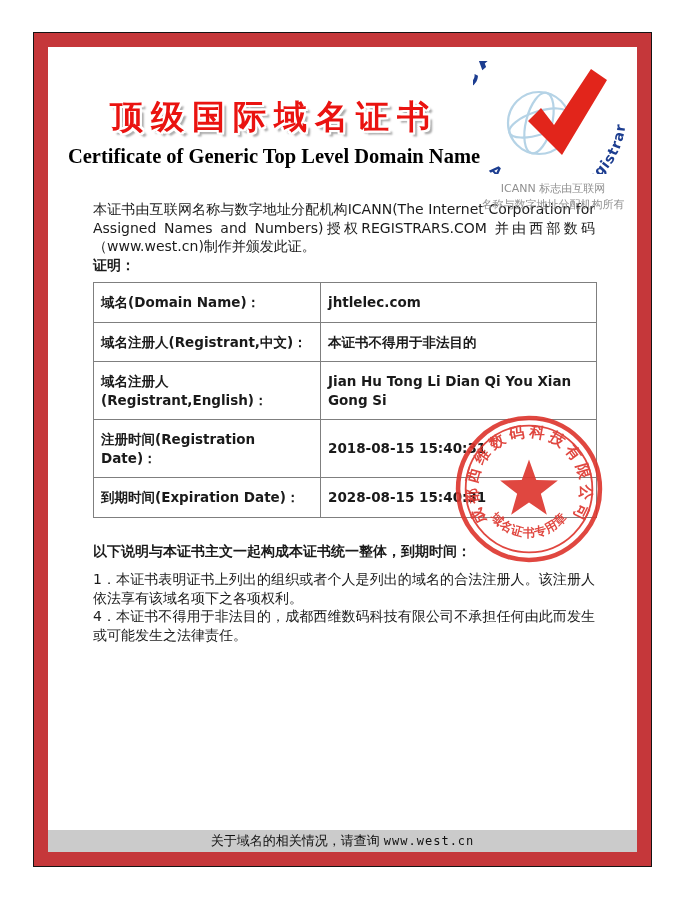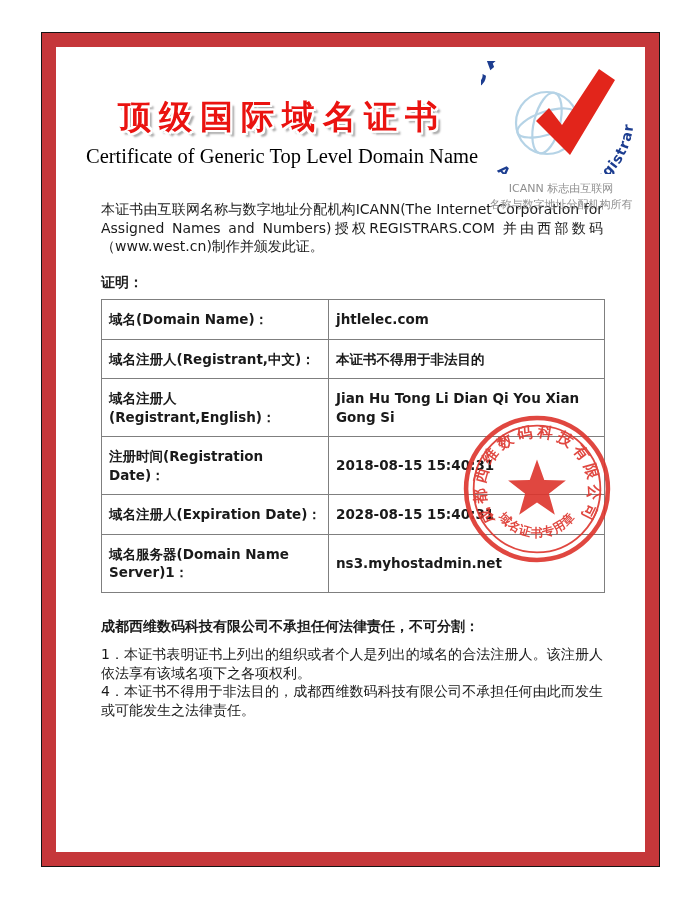--- a/index.html
+++ b/index.html
@@ -1,49 +1,49 @@
 <!DOCTYPE html>
 <html><head>
 <meta charset="utf-8">
 <style>
   * { margin:0; padding:0; box-sizing:border-box; }
   html,body { background:#ffffff; }
   body { width:700px; height:906px; position:relative; font-family:"DejaVu Sans",sans-serif; color:#1a1a1a; }
 
   .frame {
-    position:absolute; left:41px; top:32px; width:619px; height:835px;
+    position:absolute; left:33px; top:32px; width:619px; height:835px;
     border:1px solid #141414; background:#c5373a; padding:14px;
   }
   .content {
     position:relative; width:100%; height:100%; background:#ffffff; overflow:hidden;
   }
 
   
   .title-block { margin-top:48px; width:452px; text-align:center; }
   .title-cn {
     font-size:33px; font-weight:bold; color:#ea1310; letter-spacing:8px;
     font-family:"DejaVu Sans",sans-serif;
     text-shadow:
       -2px -2px 0 #fff, 0 -2px 0 #fff, 2px -2px 0 #fff,
       -2px 0 0 #fff, 2px 0 0 #fff,
       -2px 2px 0 #fff, 0 2px 0 #fff, 2px 2px 0 #fff,
       4px 4px 2px #ababab;
   }
   .title-en {
     margin-top:5px; font-family:"Liberation Serif","DejaVu Serif",serif;
-    font-size:20.5px; font-weight:normal; color:#000;
+    font-size:20.5px; font-weight:bold; color:#000;
   }
   .logo-block { position:absolute; top:14px; right:4px; width:160px; text-align:center; }
   .logo-caption { font-size:11px; color:#8f8f8f; line-height:16px; }
   .logo-caption.first { margin-top:3px; }
 
   
   .main { padding:0 42px 0 45px; font-size:14px; line-height:18.5px; }
   .para-intro { margin-top:32px; text-align:justify; }
-  .proof-label { margin-top:17px; font-weight:bold; }
+  .proof-label { font-weight:bold; }
   .statement { margin-top:12px; font-weight:bold; text-align:justify; }
   .red-text { color:#fe0000; }
 
   table.domain-table {
     margin-top:8px; width:504px; border-collapse:collapse;
     font-size:13.5px;
   }
   table.domain-table td {
     border:1px solid #7f7f7f; height:24px; padding:10px 7px; background:transparent;font-weight:bold;
   }
@@ -115,31 +115,27 @@
           </tr>
           <tr>
             <td class="lbl">域名注册人(Registrant,English)：</td>
             <td>Jian Hu Tong Li Dian Qi You Xian Gong Si</td>
           </tr>
           <tr>
             <td class="lbl">注册时间(Registration Date)：</td>
             <td>2018-08-15 15:40:31</td>
           </tr>
           <tr>
-            <td class="lbl">域名注册人(Expiration Date)：</td>
+            <td class="lbl">到期时间(Expiration Date)：</td>
             <td>2028-08-15 15:40:31</td>
-          </tr>
-          <tr>
-            <td class="lbl">域名服务器(Domain Name Server)1：</td>
-            <td>ns3.myhostadmin.net</td>
           </tr>
         </tbody>
       </table>
 
-      <p class="terms-intro">成都西维数码科技有限公司不承担任何法律责任，不可分割：</p>
+      <p class="terms-intro">以下说明与本证书主文一起构成本证书统一整体，到期时间：</p>
       <p class="term-item">1．本证书表明证书上列出的组织或者个人是列出的域名的合法注册人。该注册人依法享有该域名项下之各项权利。</p>
       <p class="term-item">4．本证书不得用于非法目的，成都西维数码科技有限公司不承担任何由此而发生或可能发生之法律责任。</p>
 
     </div>
 
     <div class="stamp">
       <svg width="152" height="152" viewBox="0 0 150 150">
         <defs>
           <path id="sealTopArc" d="M 31.8,103 A 51.5 51.5 0 1 1 118.2,103"></path>
           <path id="sealBottomArc" d="M 38,104 A 47 47 0 0 0 112,104"></path>
@@ -149,15 +145,16 @@
         <polygon fill="#dd342c" points="75,46 82.2,66.1 103.5,66.7 86.7,79.8 92.6,100.3 75,88.3 57.4,100.3 63.3,79.8 46.5,66.7 67.8,66.1"></polygon>
         <text font-size="15" letter-spacing="4">
           <textPath href="#sealTopArc" startOffset="50%" text-anchor="middle">成都西维数码科技有限公司</textPath>
         </text>
         <text font-size="12" letter-spacing="0.5">
           <textPath href="#sealBottomArc" startOffset="50%" text-anchor="middle">域名证书专用章</textPath>
         </text>
       </svg>
     </div>
 
+    <div class="footer-bar"><span>关于域名的相关情况，请查询 </span><span class="footer-url">www.west.cn</span></div>
 
   </div>
 </div>
 
 </body></html>

